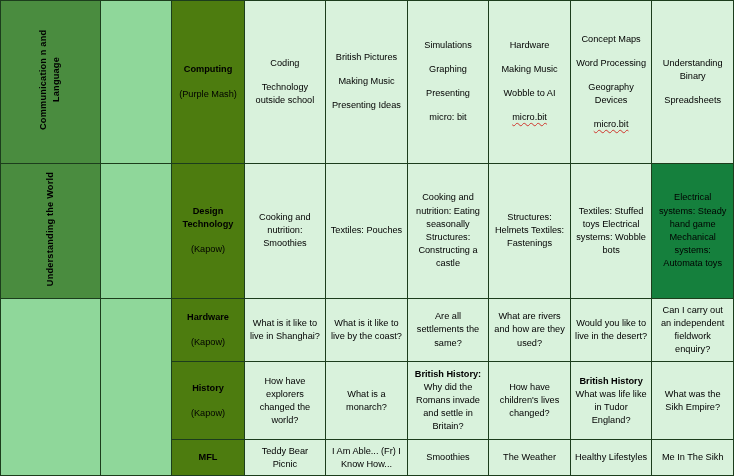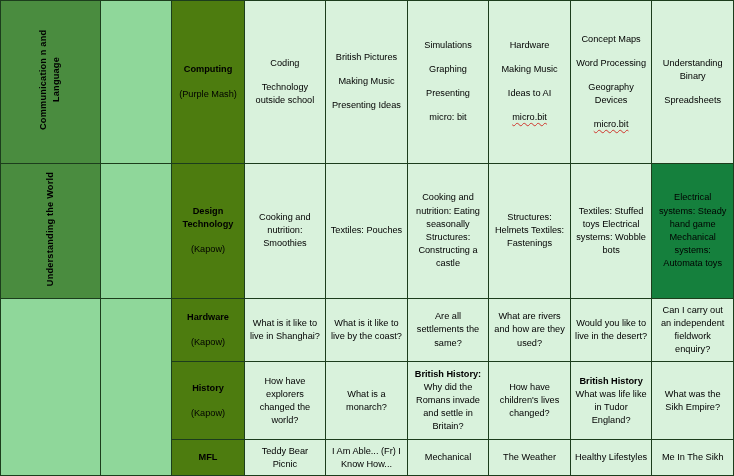--- a/index.html
+++ b/index.html
@@ -131,21 +131,21 @@
           <span class="gap"></span>
           <span>micro: bit</span>
         </span>
       </td>
       <td class="cell-content">
         <span class="stack">
           <span>Hardware</span>
           <span class="gap"></span>
           <span>Making Music</span>
           <span class="gap"></span>
-          <span>Ideas to AI</span>
+          <span>Wobble to AI</span>
           <span class="gap"></span>
           <span class="spell-error">micro.bit</span>
         </span>
       </td>
       <td class="cell-content">
         <span class="stack">
           <span>Concept Maps</span>
           <span class="gap"></span>
           <span>Word Processing</span>
           <span class="gap"></span>
@@ -214,19 +214,19 @@
       </td>
       <td class="cell-content">What was the Sikh Empire?</td>
     </tr>
 
     <tr>
       <td class="cell-subject">
         <span>MFL</span>
       </td>
       <td class="cell-content">Teddy Bear Picnic</td>
       <td class="cell-content">I Am Able... (Fr) I Know How...</td>
-      <td class="cell-content">Mechanical</td>
+      <td class="cell-content">Smoothies</td>
       <td class="cell-content">The Weather</td>
       <td class="cell-content">Healthy Lifestyles</td>
       <td class="cell-content">Me In The Sikh</td>
     </tr>
   </tbody>
 </table>
 
 </body></html>

